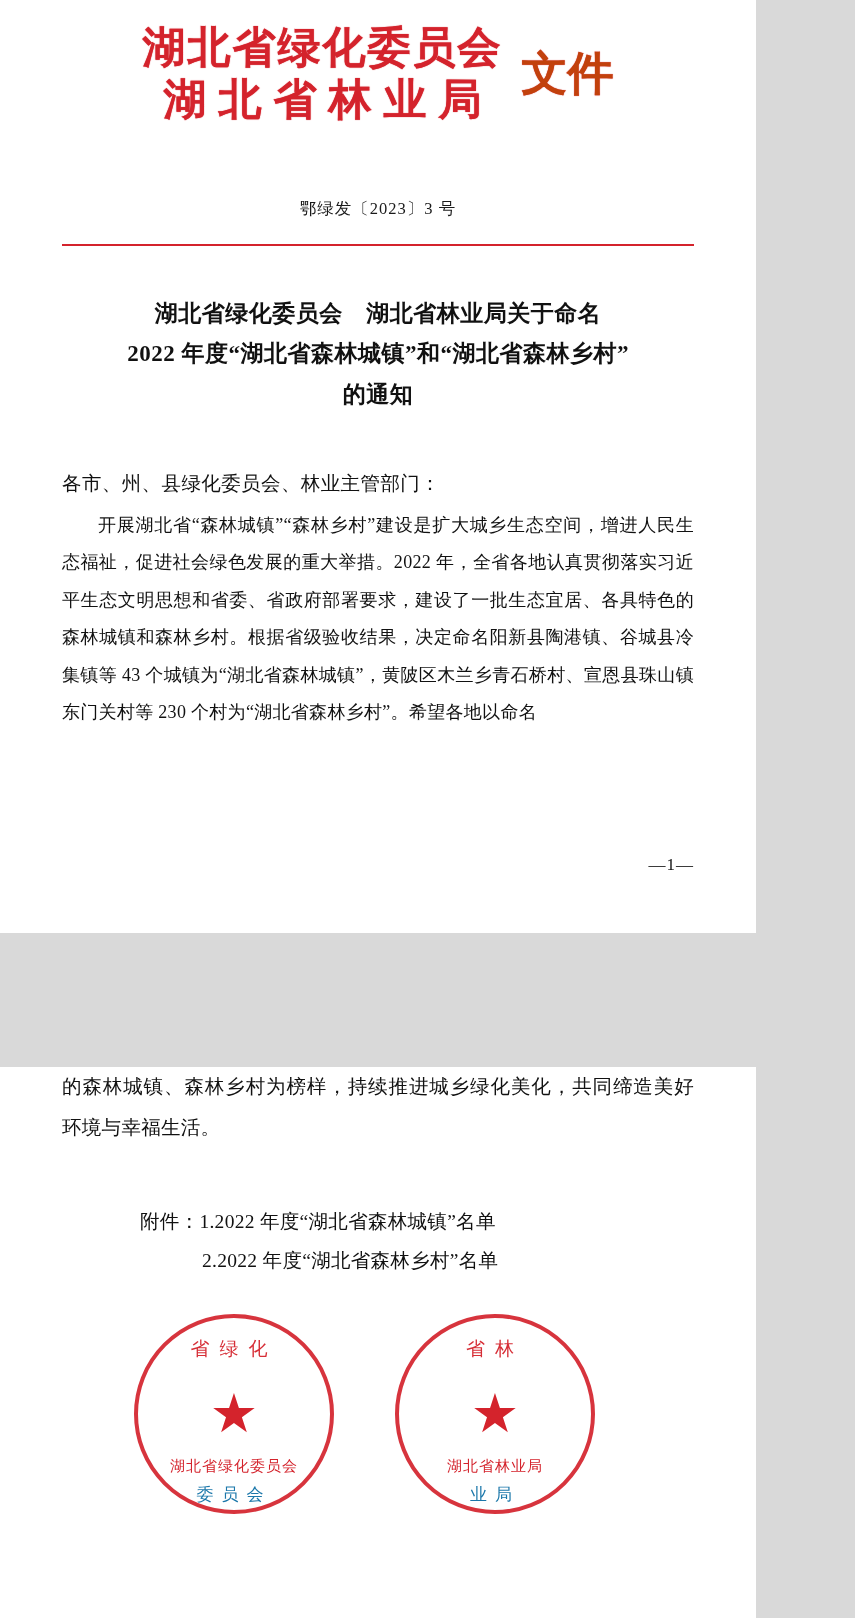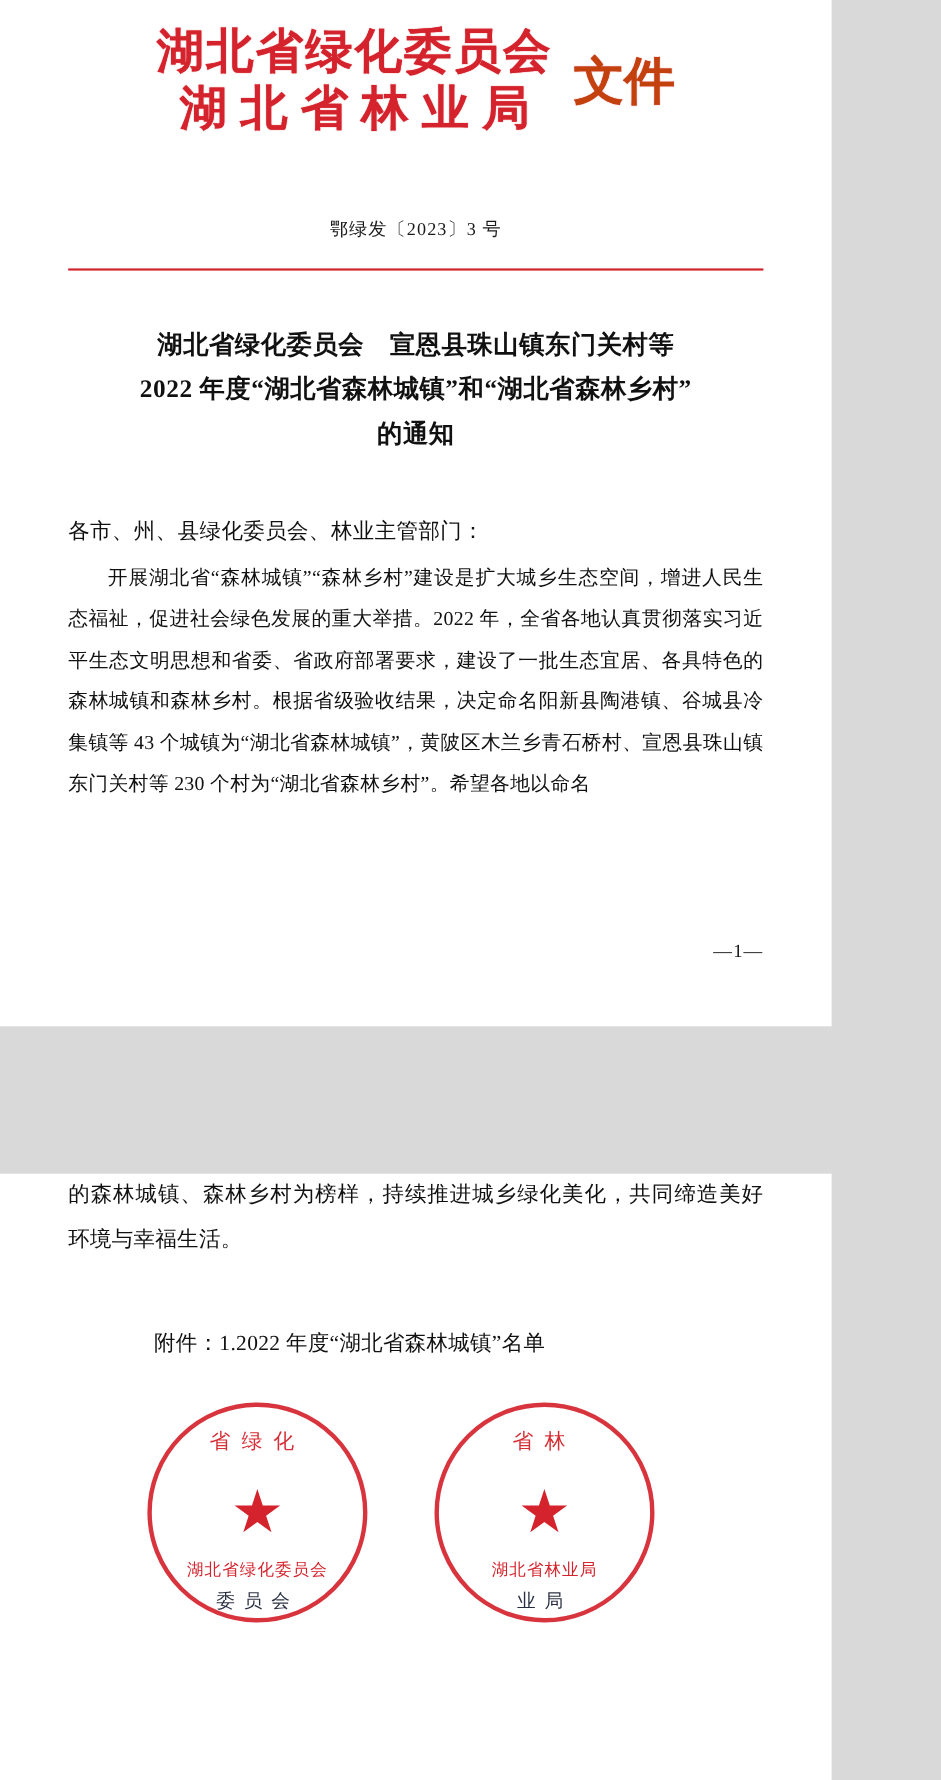--- a/index.html
+++ b/index.html
@@ -203,21 +203,21 @@
     font-size: 19px;
     letter-spacing: 10px;
     opacity: 0.95;
   }
   .seal-arc-lower {
     position: absolute;
     left: 0;
     right: 0;
     bottom: 8px;
     text-align: center;
-    color: #0f172a;
+    color: #0369a1;
     font-size: 17px;
     letter-spacing: 8px;
     opacity: 0.9;
   }
 </style>
 </head>
 <body>
 
 <div class="doc-wrap">
 
@@ -231,40 +231,41 @@
         </div>
         <div class="mast-suffix">文件</div>
       </div>
     </div>
 
     <div class="doc-number">鄂绿发〔2023〕3 号</div>
 
     <hr class="red-rule">
 
     <div class="doc-title">
-      <div>湖北省绿化委员会　宣恩县珠山镇东门关村等</div>
+      <div>湖北省绿化委员会　湖北省林业局关于命名</div>
       <div>2022 年度“湖北省森林城镇”和“湖北省森林乡村”</div>
       <div>的通知</div>
     </div>
 
     <div class="salutation">各市、州、县绿化委员会、林业主管部门：</div>
 
     <div class="body-para">开展湖北省“森林城镇”“森林乡村”建设是扩大城乡生态空间，增进人民生态福祉，促进社会绿色发展的重大举措。2022 年，全省各地认真贯彻落实习近平生态文明思想和省委、省政府部署要求，建设了一批生态宜居、各具特色的森林城镇和森林乡村。根据省级验收结果，决定命名阳新县陶港镇、谷城县冷集镇等 43 个城镇为“湖北省森林城镇”，黄陂区木兰乡青石桥村、宣恩县珠山镇东门关村等 230 个村为“湖北省森林乡村”。希望各地以命名</div>
 
     <div class="page-num">—1—</div>
   </div>
 
   <div class="page-gap"></div>
 
   <div class="page page-2">
 
     <div class="cont-para">的森林城镇、森林乡村为榜样，持续推进城乡绿化美化，共同缔造美好环境与幸福生活。</div>
 
     <div class="attach-block">
       <div class="attach-line-1">附件：1.2022 年度“湖北省森林城镇”名单</div>
+      <div class="attach-line-2">2.2022 年度“湖北省森林乡村”名单</div>
     </div>
 
     <div class="seal-row">
 
       <div class="seal">
         <div class="seal-ring"></div>
         <div class="seal-arc">省绿化</div>
         <div class="seal-star">★</div>
         <div class="seal-bottom-text">湖北省绿化委员会</div>
         <div class="seal-arc-lower">委员会</div>

